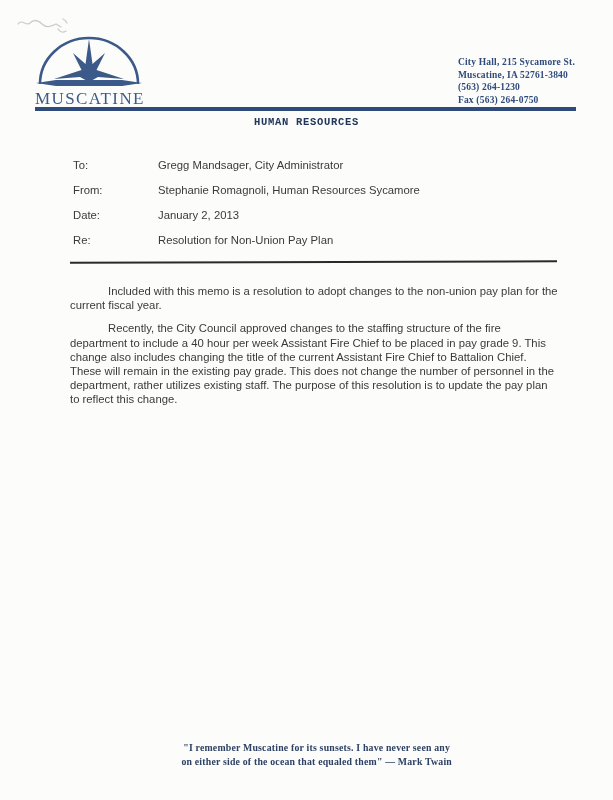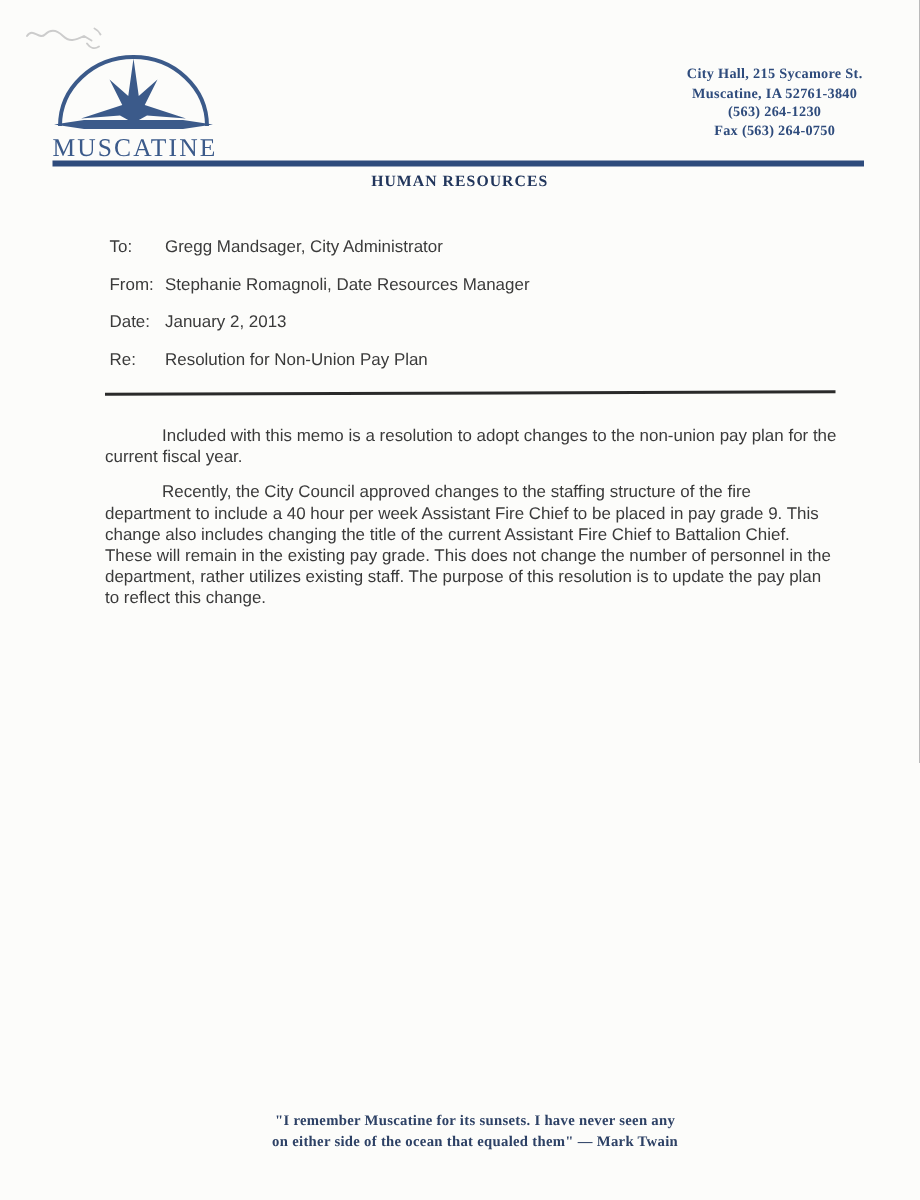--- a/index.html
+++ b/index.html
@@ -29,56 +29,56 @@
   .logo-wordmark {
     font-family: "Liberation Serif", serif;
     font-size: 17px;
     letter-spacing: 1.4px;
     color: #3b5a8a;
     margin-top: 1px;
     white-space: nowrap;
   }
   .address-block {
     position: absolute;
-    right: 38px; top: 44px;
-    text-align: center;
+    right: 38px; top: 56px;
+    text-align: left;
     font-family: "Liberation Serif", serif;
     font-weight: bold;
     font-size: 9.5px;
     line-height: 12.5px;
     color: #2e4b7c;
     letter-spacing: .2px;
   }
   .letterhead-rule {
     position: absolute;
     left: 35px; right: 37px; top: 107px;
     height: 3.5px;
     background: #2e4b7c;
   }
   .department {
     position: absolute;
     left: 0; right: 0; top: 116px;
     text-align: center;
-    font-family: Liberation Serif, serif;
+    font-family: Liberation Mono, monospace;
     font-weight: bold;
     font-size: 10.5px;
     letter-spacing: .7px;
     color: #22365c;
   }
 
   
   .memo-fields {
     position: absolute;
     left: 73px; top: 152px;
     color: #3a3a3a;
     font-size: 11.3px;
   }
   .memo-row { display: flex; height: 25px; align-items: center; }
   .memo-label { width: 37px; flex: 0 0 37px; }
-  .memo-value { white-space: nowrap; }
+  .memo-value { white-space: nowrap; margin-left: 48px; }
 
   .memo-separator {
     position: absolute;
     left: 70px; top: 261px;
     width: 487px;
     height: 1.6px;
     background: #2a2a2a;
     transform: rotate(-0.18deg);
   }
 
@@ -143,21 +143,21 @@
 
   <div class="department">HUMAN RESOURCES</div>
 
   <div class="memo-fields">
     <div class="memo-row">
       <span class="memo-label">To:</span>
       <span class="memo-value">Gregg Mandsager, City Administrator</span>
     </div>
     <div class="memo-row">
       <span class="memo-label">From:</span>
-      <span class="memo-value">Stephanie Romagnoli, Date Resources Manager</span>
+      <span class="memo-value">Stephanie Romagnoli, Human Resources Sycamore</span>
     </div>
     <div class="memo-row">
       <span class="memo-label">Date:</span>
       <span class="memo-value">January 2, 2013</span>
     </div>
     <div class="memo-row">
       <span class="memo-label">Re:</span>
       <span class="memo-value">Resolution for Non-Union Pay Plan</span>
     </div>
   </div>

